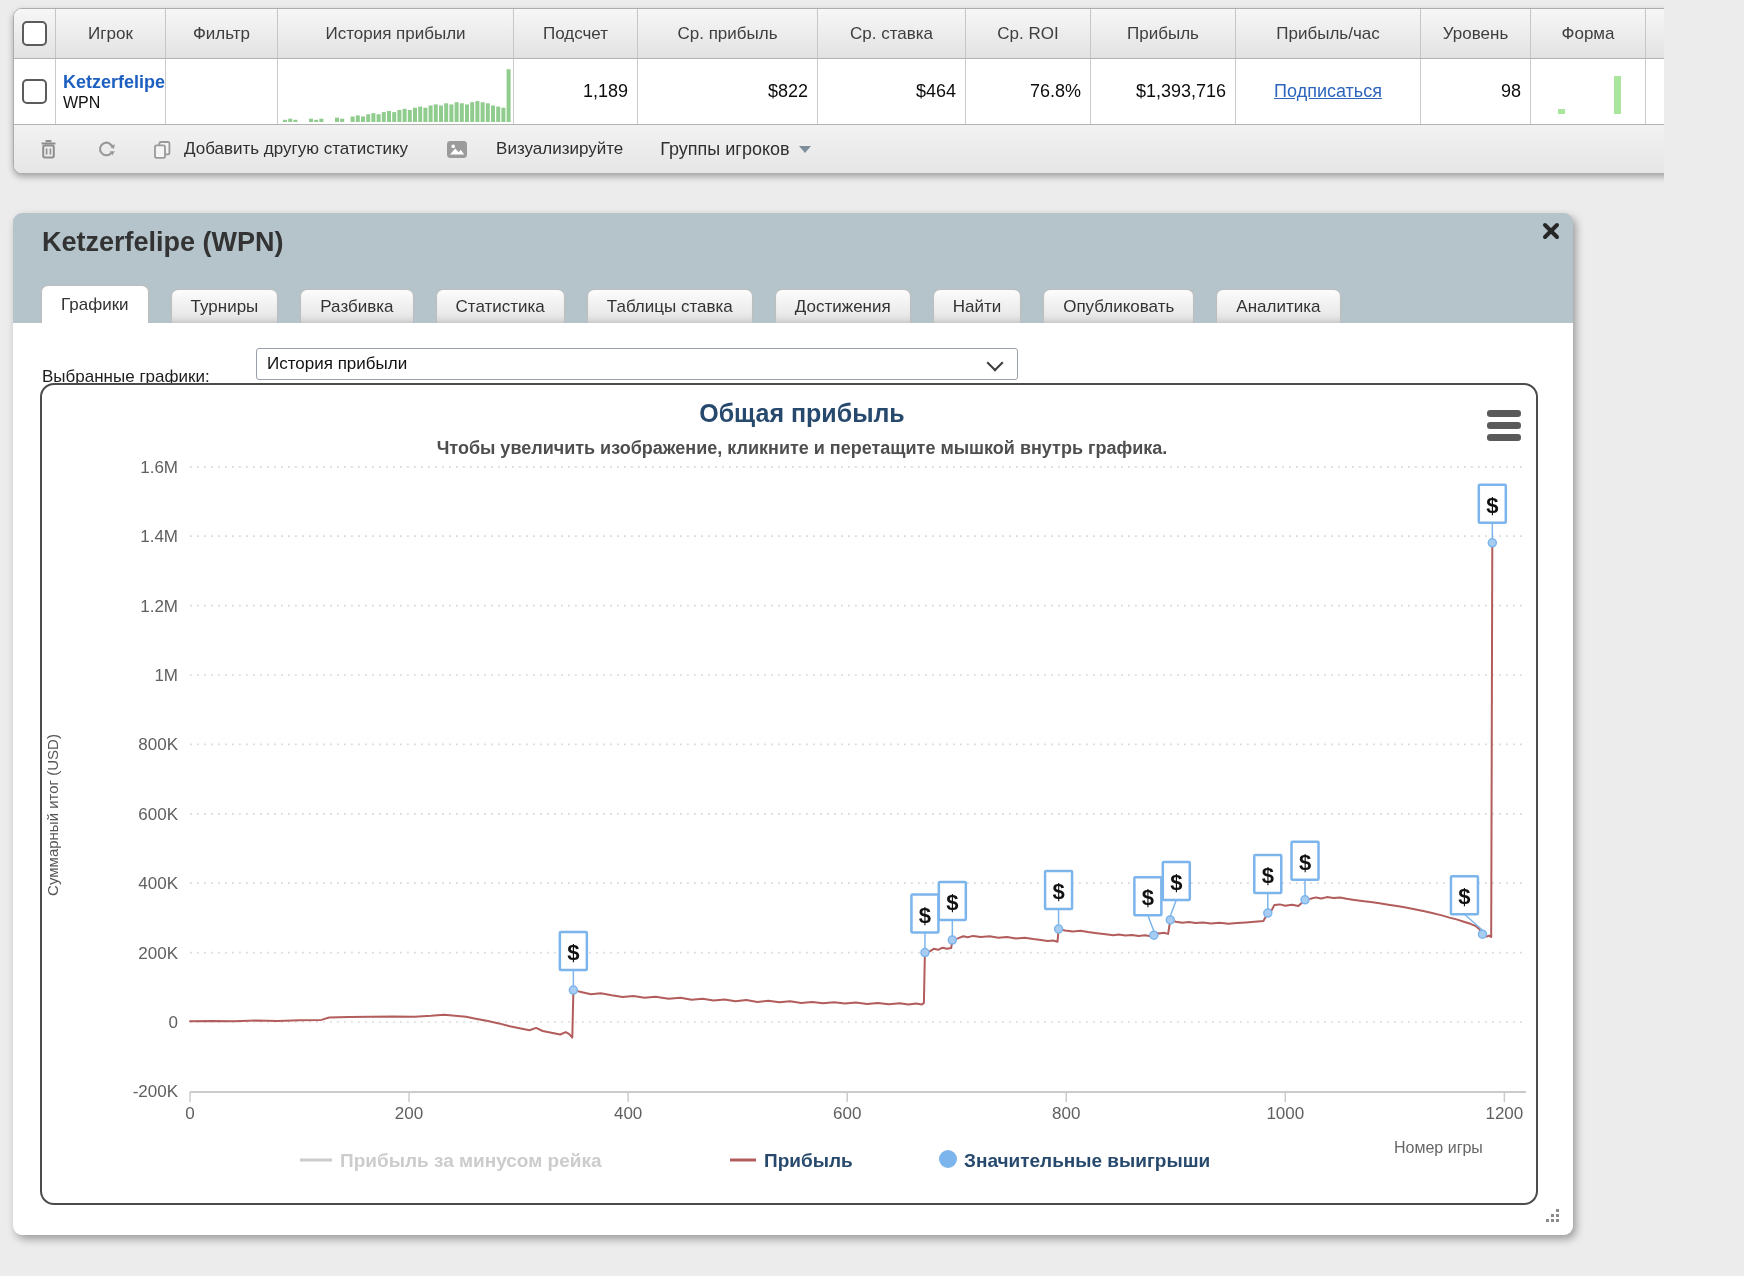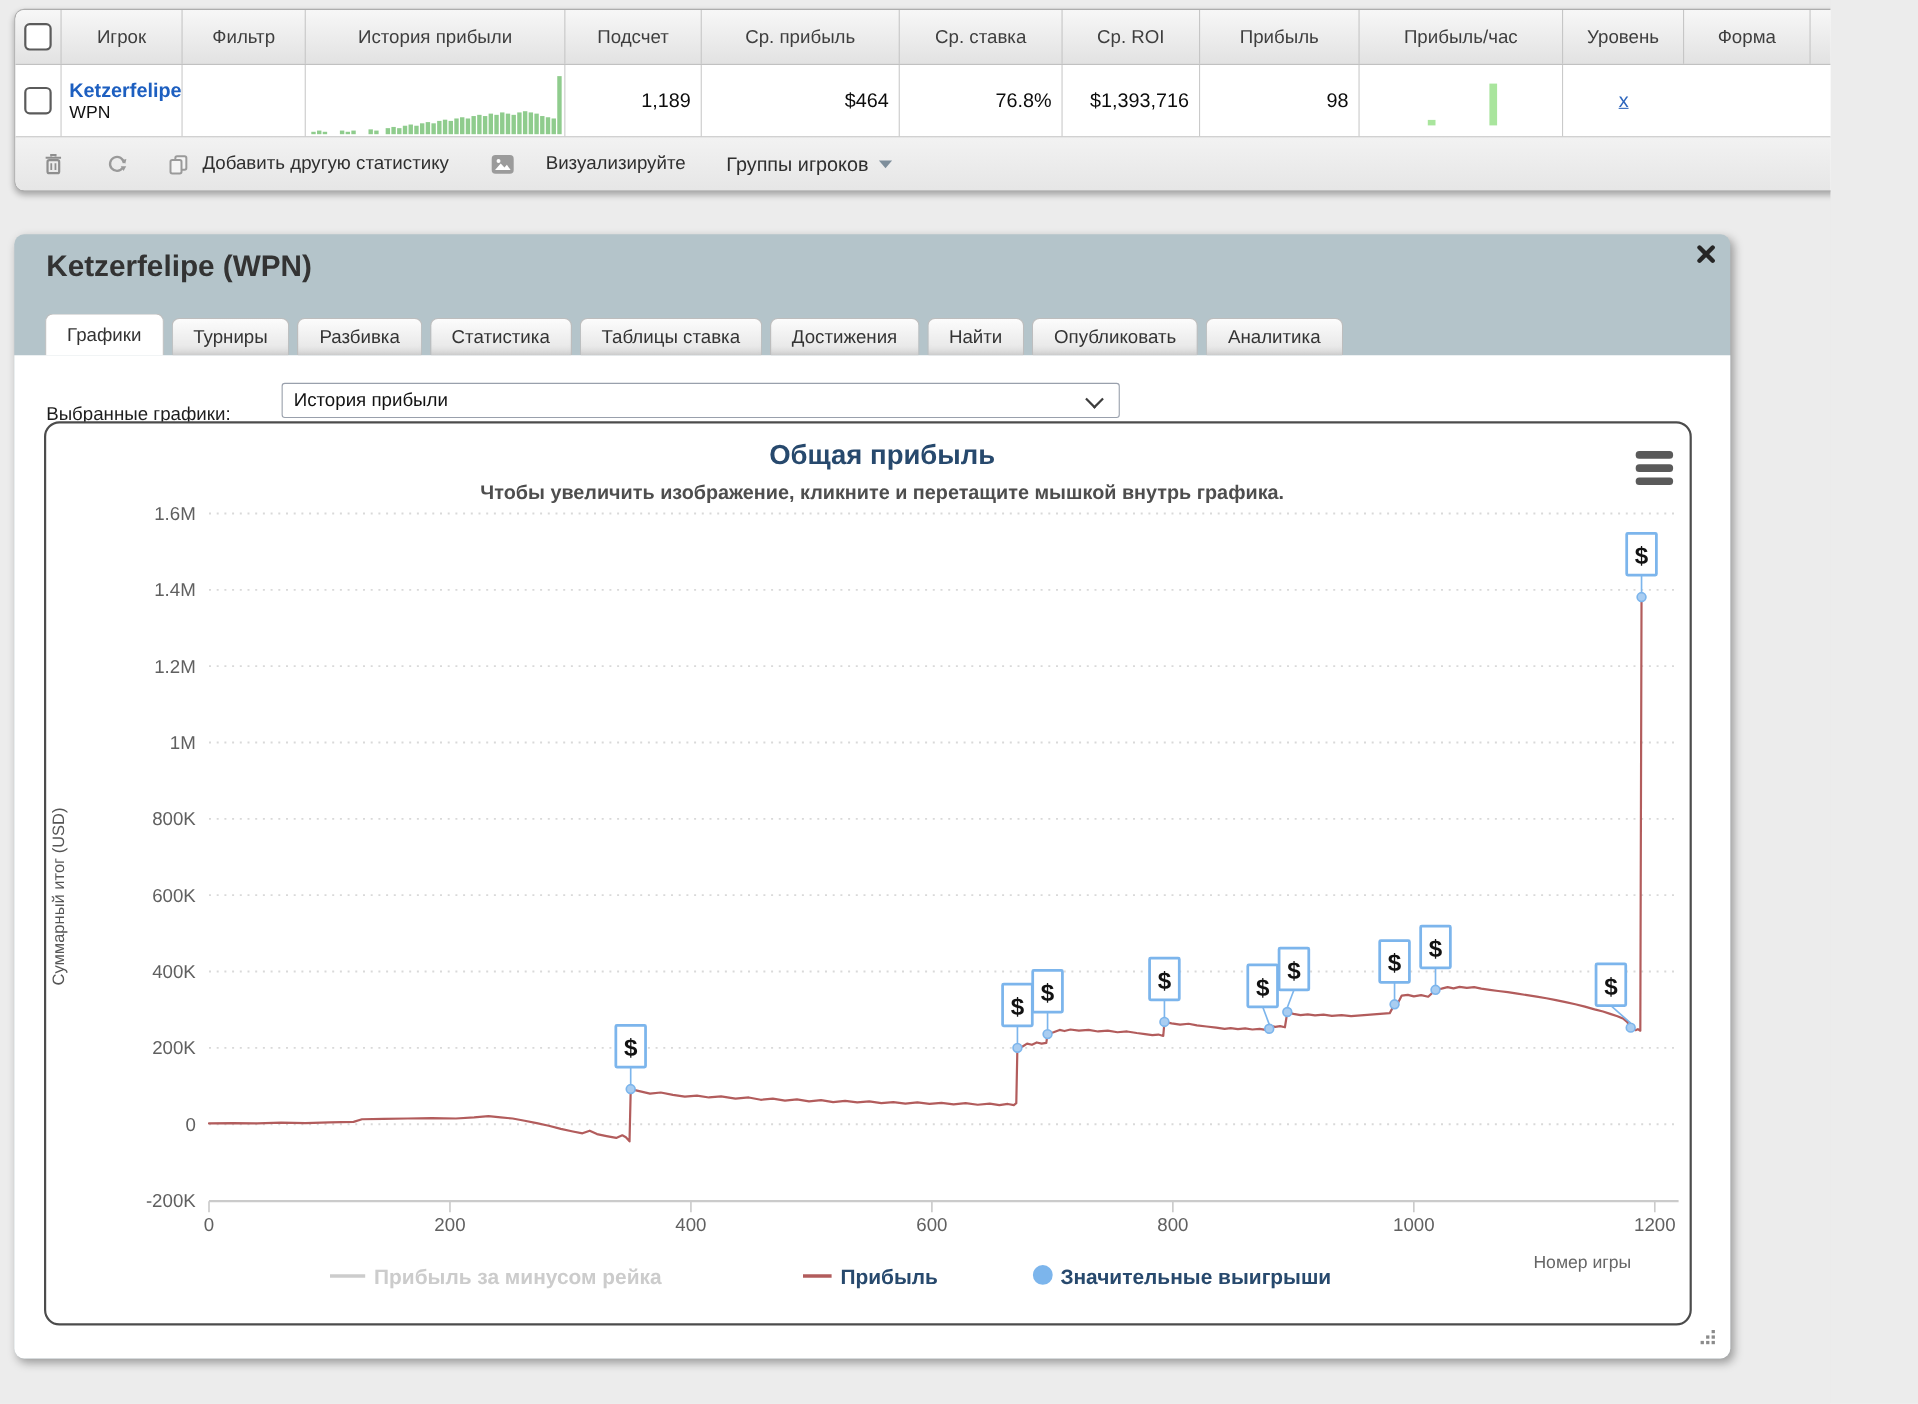--- a/index.html
+++ b/index.html
@@ -27,21 +27,21 @@
   .ttoolbar{height:48px;background:linear-gradient(#f2f2f2,#e6e6e6);display:flex;align-items:center;}
   .ticon{display:inline-flex;align-items:center;justify-content:center;}
   .tlabel{font-size:17px;color:#2f2f2f;white-space:nowrap;}
   .dd{display:inline-block;width:0;height:0;border-left:6px solid transparent;border-right:6px solid transparent;
       border-top:7px solid #7e8e9b;margin-left:9px;vertical-align:middle;}
   
   .panel{position:absolute;left:13px;top:213px;width:1560px;height:1022px;background:#b4c4ca;
          border-radius:9px;box-shadow:3px 4px 9px rgba(0,0,0,.35);}
   .panel-title{position:absolute;left:29px;top:14px;font-size:27px;font-weight:bold;color:#333;}
   .close-btn{position:absolute;right:13px;top:9px;width:18px;height:18px;cursor:pointer;}
-  .tabbar{position:absolute;left:28px;top:73px;height:37px;display:flex;gap:7px;align-items:flex-end;z-index:3;}
+  .tabbar{position:absolute;left:28px;top:73px;height:37px;display:flex;gap:22px;align-items:flex-end;z-index:3;}
   .tab{height:33px;padding:0 19px;display:flex;align-items:center;border:1px solid #bdbdbd;border-bottom:none;
        border-radius:7px 7px 0 0;font-size:17px;color:#333;background:linear-gradient(#fcfcfc,#e3e3e3);
        box-shadow:inset 0 -7px 9px -7px rgba(0,0,0,.22);cursor:pointer;white-space:nowrap;}
   .tab.active{background:#fff;height:37px;box-shadow:none;}
   .panel-body{position:absolute;left:0;top:110px;width:1560px;height:912px;background:#fff;
               border-radius:0 0 9px 9px;}
   .sel-label{position:absolute;left:29px;top:44px;font-size:17px;color:#1d1d1d;}
   .select{position:absolute;left:243px;top:25px;width:762px;height:32px;box-sizing:border-box;
           border:1px solid #99a0ac;border-radius:3px;background:#fff;display:flex;align-items:center;
           padding-left:10px;font-size:17px;color:#111;cursor:pointer;}
@@ -123,23 +123,27 @@
             <rect x="194.4" y="35.1" width="4" height="20.9" fill="#8fcc8d"></rect>
             <rect x="199.6" y="36.2" width="4" height="19.8" fill="#8fcc8d"></rect>
             <rect x="204.8" y="37.3" width="4" height="18.7" fill="#8fcc8d"></rect>
             <rect x="210.0" y="39.5" width="4" height="16.5" fill="#8fcc8d"></rect>
             <rect x="215.2" y="40.6" width="4" height="15.4" fill="#8fcc8d"></rect>
             <rect x="220.4" y="41.7" width="4" height="14.3" fill="#8fcc8d"></rect>
             <rect x="225.6" y="3.2" width="4" height="52.8" fill="#8fcc8d"></rect>
           </svg>
       </div>
       <div class="td">1,189</div>
+      <div class="td">$822</div>
       <div class="td">$464</div>
       <div class="td">76.8%</div>
       <div class="td">$1,393,716</div>
+      <div class="td c">
+        <span class="link">Подписаться</span>
+      </div>
       <div class="td">98</div>
       <div class="td c">
         <svg id="form" width="112" height="56">
             <rect x="26" y="45" width="7" height="5" fill="#a9e59d"></rect>
             <rect x="82" y="12" width="7" height="38" fill="#a9e59d"></rect>
           </svg>
       </div>
       <div class="td c">
         <span class="link">x</span>
       </div>

